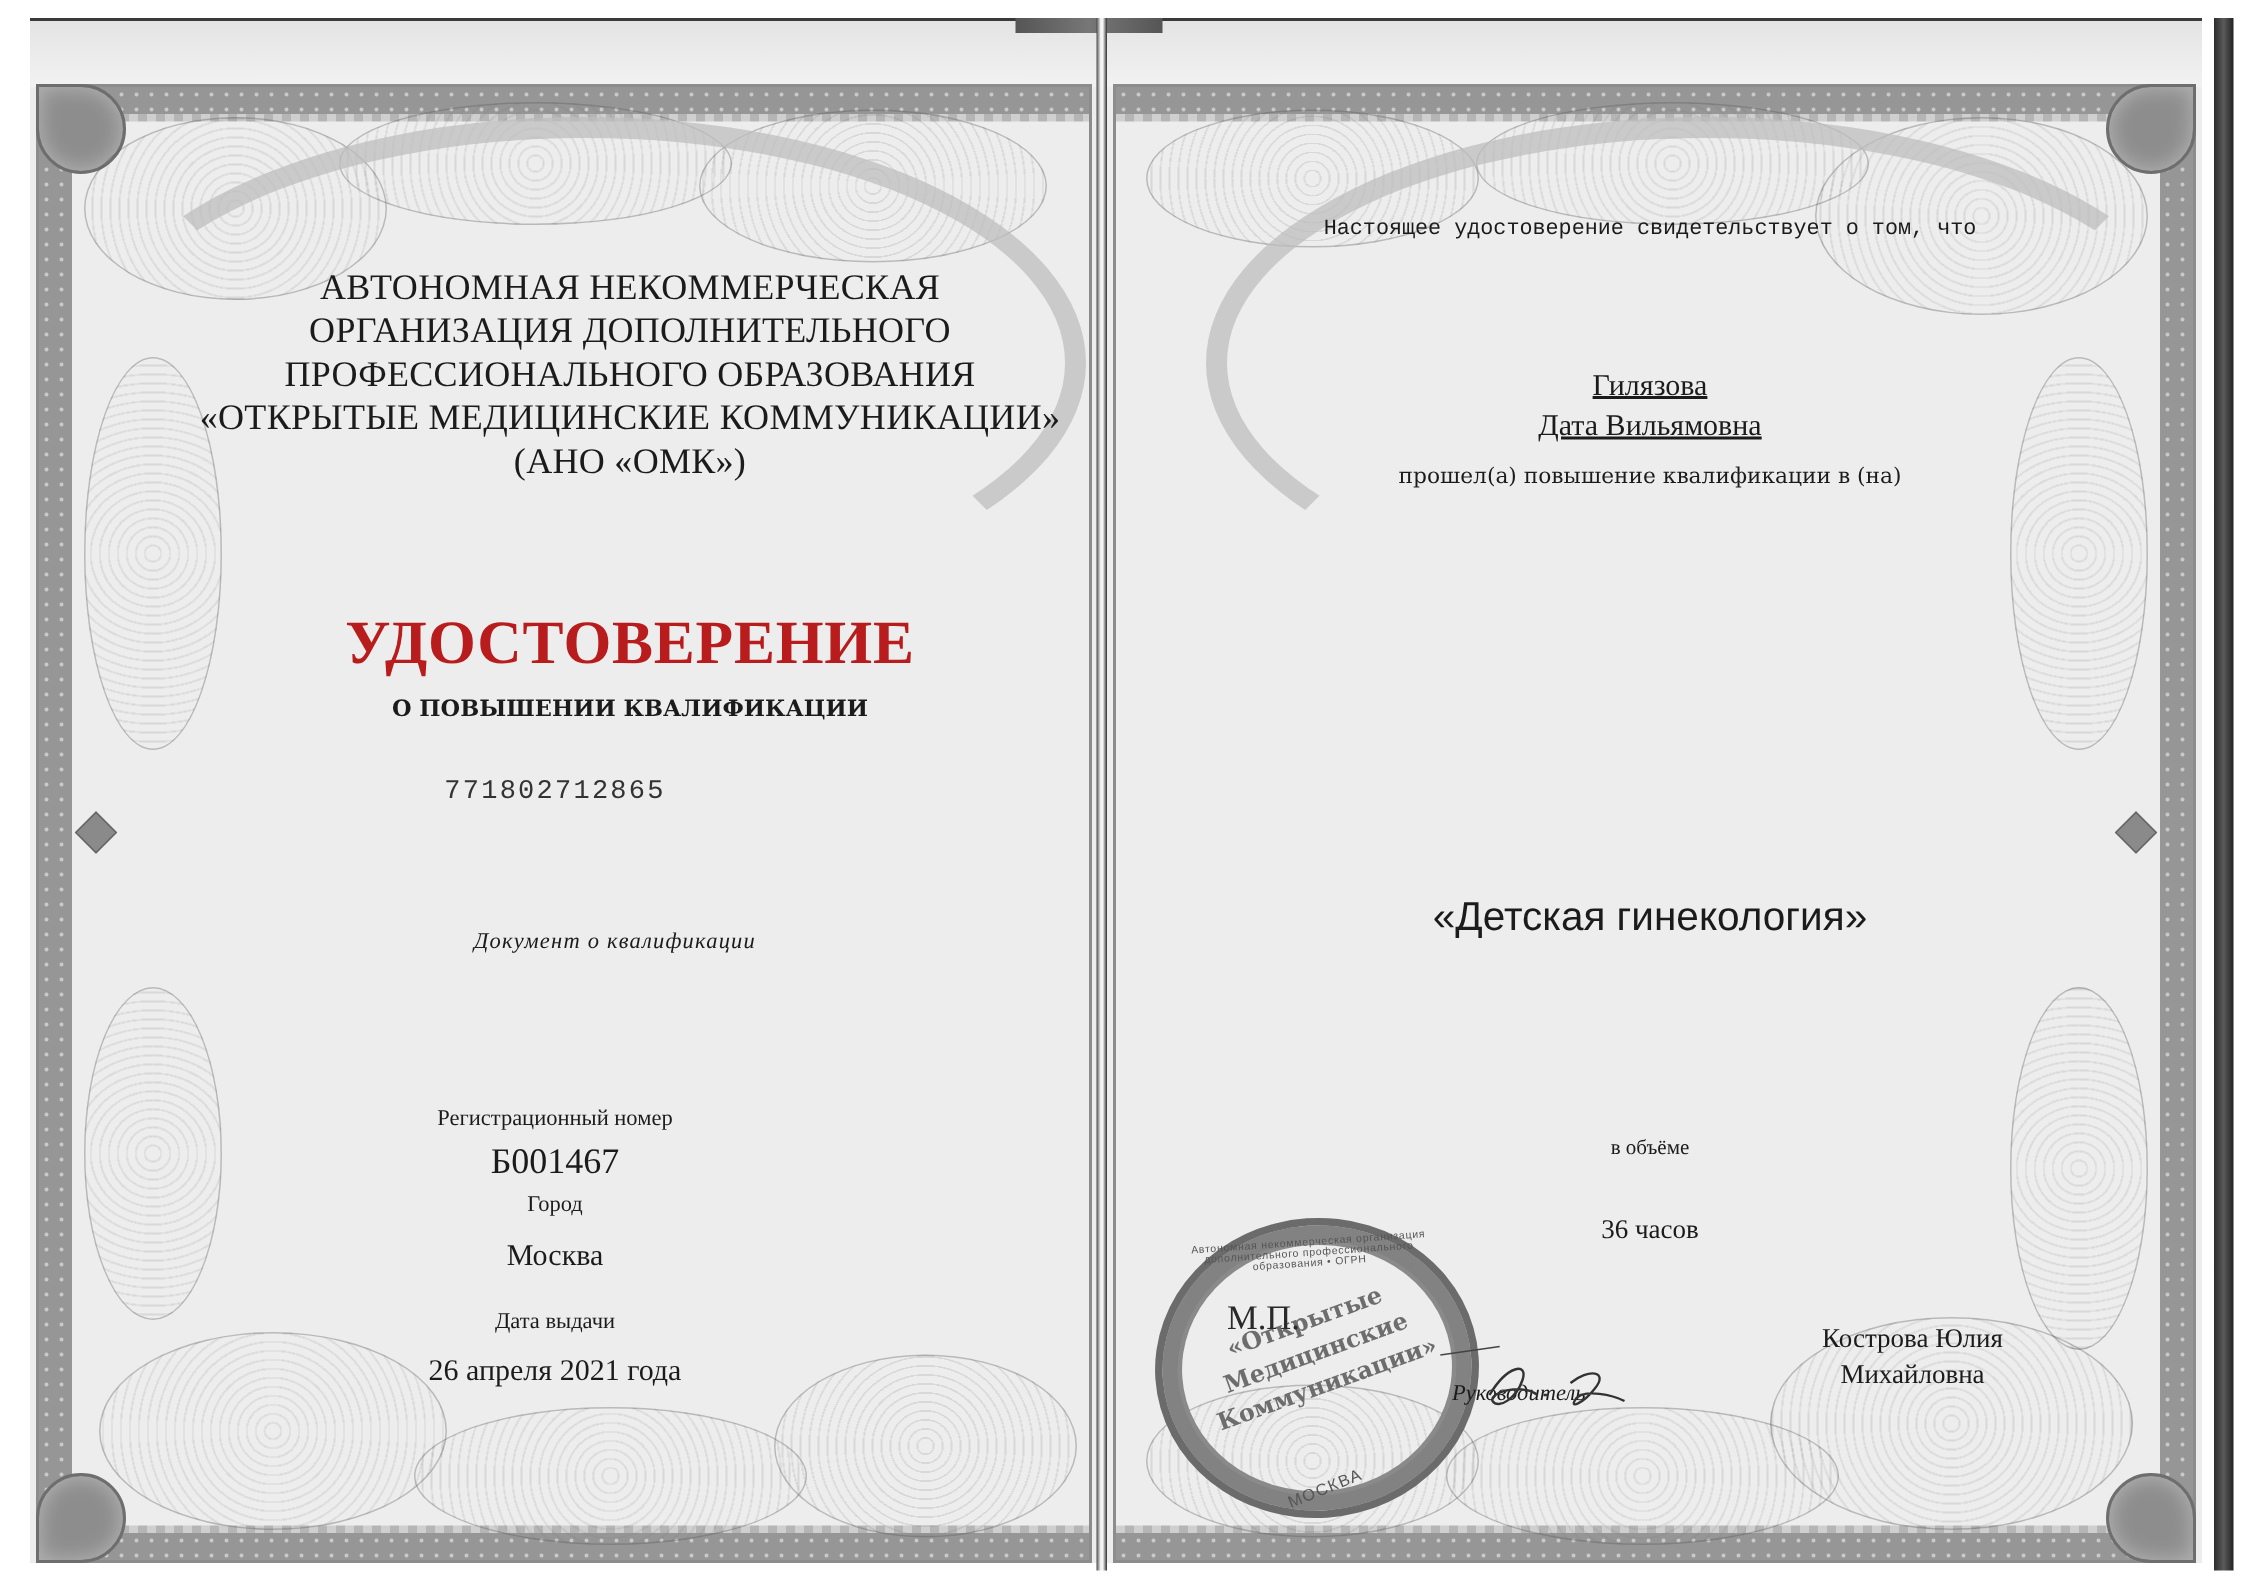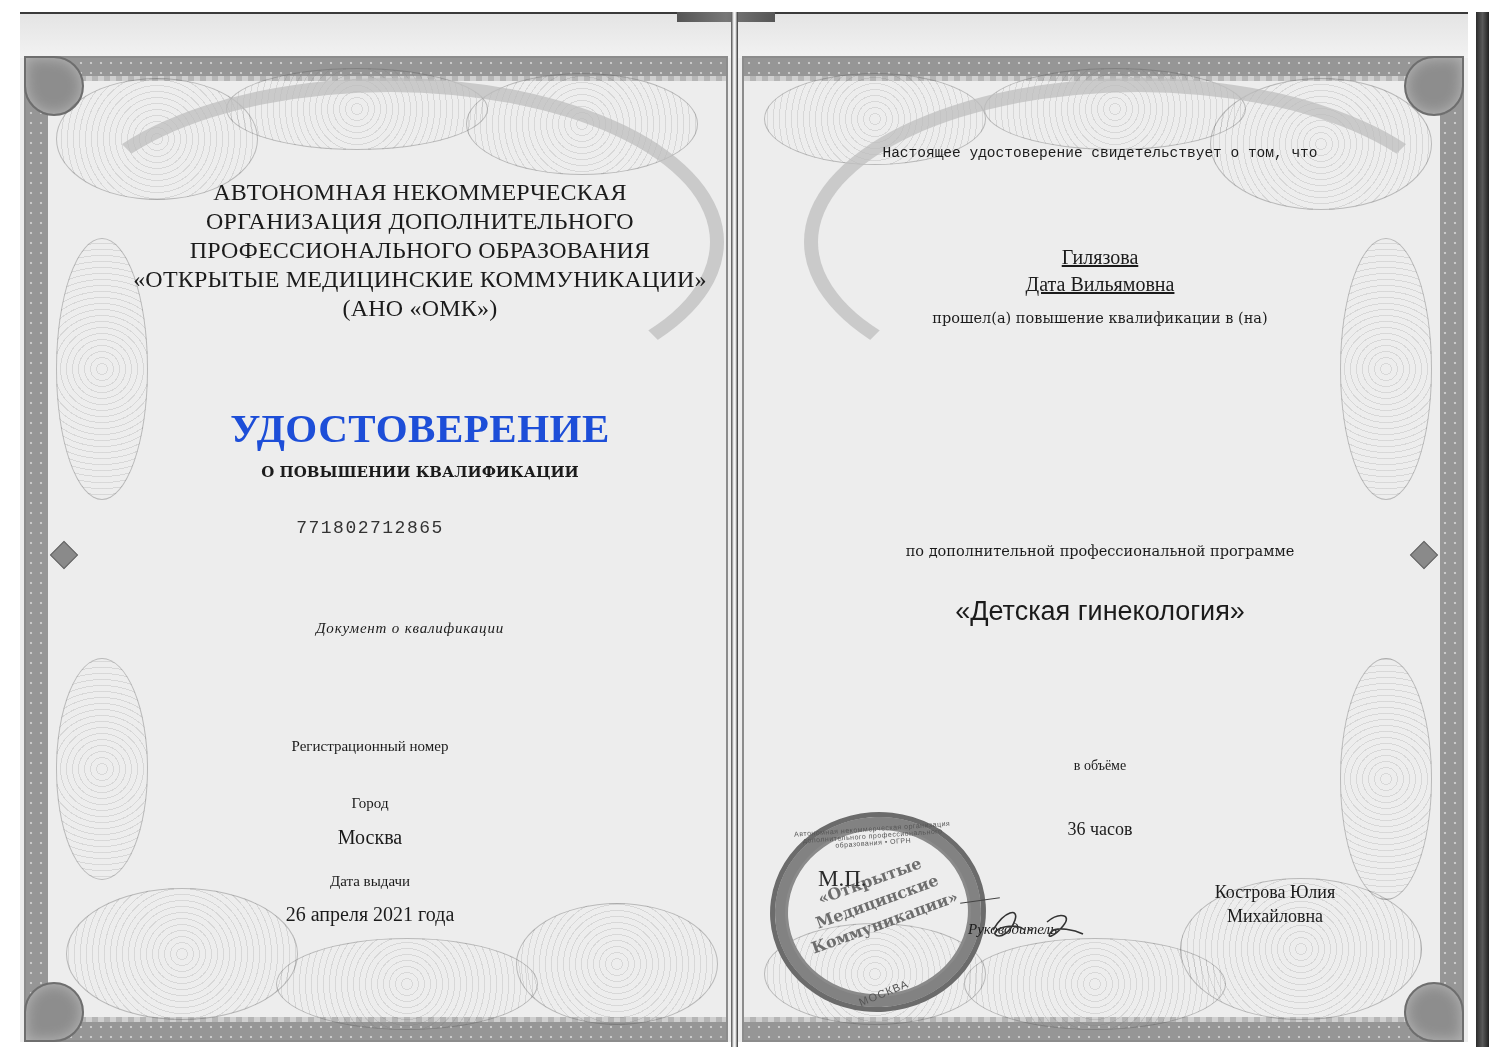--- a/index.html
+++ b/index.html
@@ -83,39 +83,39 @@
     background: linear-gradient(90deg, #555, #777 50%, #555);
   }
   .edge-dark {
     position: absolute; left: 1476px; top: 12px; width: 13px; height: 1035px;
     background: linear-gradient(90deg, #2c2c2c, #5a5a5a 50%, #222);
   }
 
   
   .txt { position: absolute; text-align: center; white-space: nowrap; }
   .org { left: 120px; width: 600px; top: 178px; font-size: 24px; line-height: 29px; letter-spacing: 0.2px; }
-  .title { left: 150px; width: 540px; top: 404px; font-size: 41px; font-weight: bold; letter-spacing: 0.5px; color: #1d4ed8; }
+  .title { left: 150px; width: 540px; top: 404px; font-size: 41px; font-weight: bold; letter-spacing: 0.5px; color: #b91c1c; }
   .subtitle { left: 150px; width: 540px; top: 463px; font-size: 15px; font-weight: bold; font-family: "DejaVu Serif", serif; }
   .serial { left: 150px; width: 440px; top: 518px; font-size: 18px; font-family: "Liberation Mono", monospace; letter-spacing: 1.5px; color: #333; }
   .doc-q { left: 150px; width: 520px; top: 620px; font-size: 15px; font-style: italic; letter-spacing: 0.8px; }
   .reg-label { left: 220px; width: 300px; top: 738px; font-size: 15px; }
   .reg-num { left: 220px; width: 300px; top: 762px; font-size: 24px; }
   .city-label { left: 220px; width: 300px; top: 795px; font-size: 15px; }
   .city { left: 220px; width: 300px; top: 826px; font-size: 20px; }
   .date-label { left: 220px; width: 300px; top: 873px; font-size: 15px; }
   .date { left: 210px; width: 320px; top: 903px; font-size: 20px; }
 
   .r-intro { left: 800px; width: 600px; top: 145px; font-size: 14.5px; font-family: Liberation Mono, monospace; }
   .r-name { left: 900px; width: 400px; top: 244px; font-size: 20px; line-height: 27px; text-decoration: underline; }
   .r-passed { left: 850px; width: 500px; top: 310px; font-size: 14.5px; font-family: "DejaVu Serif", serif; }
   .r-org { left: 900px; width: 400px; top: 423px; font-size: 17px; }
   .r-prog-label { left: 800px; width: 600px; top: 543px; font-size: 14.5px; font-family: "DejaVu Serif", serif; }
   .r-prog { left: 800px; width: 600px; top: 596px; font-size: 27px; font-family: "Liberation Sans", sans-serif; }
   .r-vol-label { left: 950px; width: 300px; top: 758px; font-size: 14px; }
-  .r-hours { left: 950px; width: 300px; top: 809px; font-size: 18px; margin-top: 10px; }
+  .r-hours { left: 950px; width: 300px; top: 809px; font-size: 18px; }
   .r-head-label { left: 968px; width: 140px; top: 878px; font-size: 15px; font-style: italic; text-align: left; margin-top: 43px; }
   .r-head-name { left: 1170px; width: 210px; top: 880px; font-size: 18px; line-height: 24px; }
 
   
   .stamp {
     position: absolute; left: 770px; top: 812px; width: 206px; height: 190px;
     border-radius: 50%; border: 5px solid #6b6b6b;
     box-shadow: inset 0 0 0 10px rgba(120,120,120,0.45), inset 0 0 0 13px #8a8a8a;
     transform: rotate(-4deg);
   }
@@ -199,32 +199,32 @@
     <div>ОРГАНИЗАЦИЯ ДОПОЛНИТЕЛЬНОГО</div>
     <div>ПРОФЕССИОНАЛЬНОГО ОБРАЗОВАНИЯ</div>
     <div>«ОТКРЫТЫЕ МЕДИЦИНСКИЕ КОММУНИКАЦИИ»</div>
     <div>(АНО «ОМК»)</div>
   </div>
   <div class="txt title">УДОСТОВЕРЕНИЕ</div>
   <div class="txt subtitle">О ПОВЫШЕНИИ КВАЛИФИКАЦИИ</div>
   <div class="txt serial">771802712865</div>
   <div class="txt doc-q">Документ о квалификации</div>
   <div class="txt reg-label">Регистрационный номер</div>
+  <div class="txt reg-num">Б001467</div>
   <div class="txt city-label">Город</div>
   <div class="txt city">Москва</div>
   <div class="txt date-label">Дата выдачи</div>
   <div class="txt date">26 апреля 2021 года</div>
 
   <div class="txt r-intro">Настоящее удостоверение свидетельствует о том, что</div>
   <div class="txt r-name">
     <div>Гилязова</div>
     <div>Дата Вильямовна</div>
   </div>
   <div class="txt r-passed">прошел(а) повышение квалификации в (на)</div>
-  <div class="txt r-prog-label">по дополнительной профессиональной программе</div>
   <div class="txt r-prog">«Детская гинекология»</div>
   <div class="txt r-vol-label">в объёме</div>
   <div class="txt r-hours">36 часов</div>
 
   <div class="stamp">
     <div class="stamp-ring-text">Автономная некоммерческая организация дополнительного профессионального образования • ОГРН</div>
     <div class="stamp-center">
       <div>«Открытые</div>
       <div>Медицинские</div>
       <div>Коммуникации»</div>

